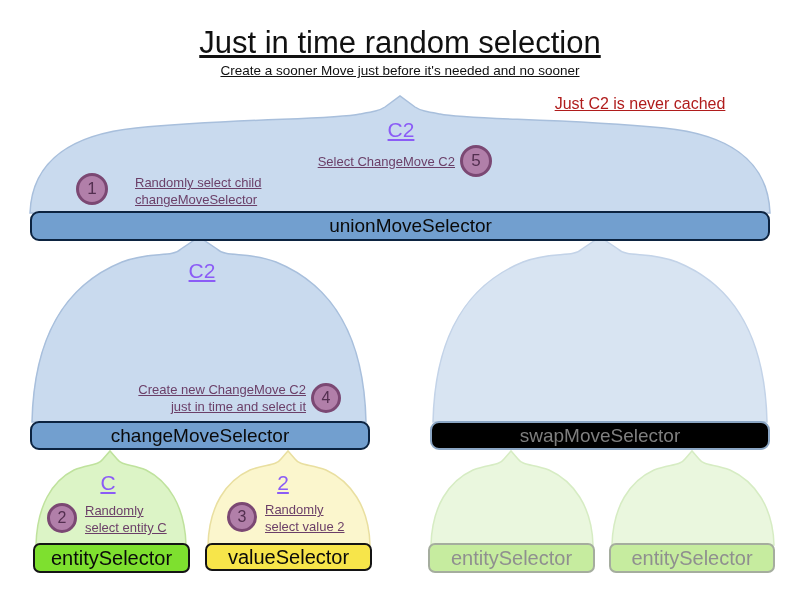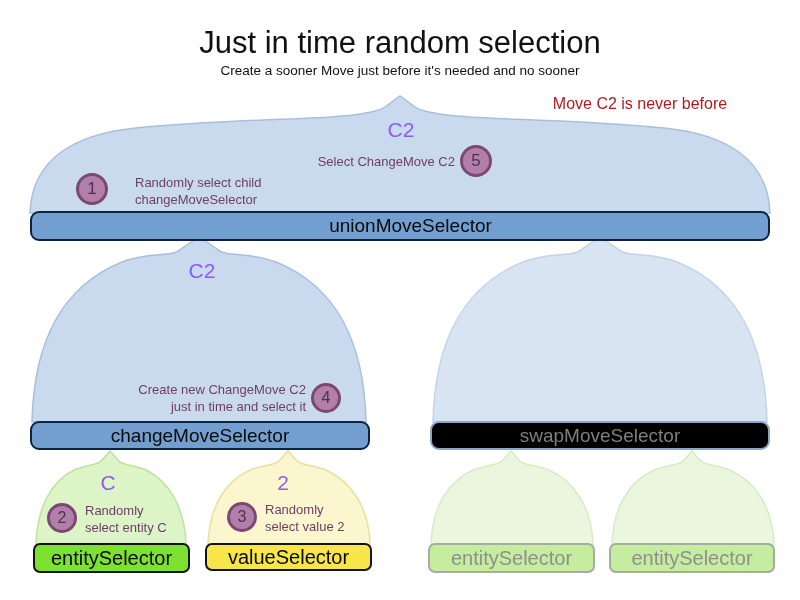--- a/index.html
+++ b/index.html
@@ -3,21 +3,21 @@
 <meta charset="utf-8">
 <style>
   html,body{margin:0;padding:0;background:#ffffff;}
   #canvas{
     position:relative;width:800px;height:600px;overflow:hidden;
     background:#ffffff;
     font-family:"Liberation Sans","DejaVu Sans",sans-serif;
     color:#000;
   }
   #shapes{position:absolute;left:0;top:0;width:800px;height:600px;}
-  .abs{position:absolute;}
+  .abs{position:absolute;text-decoration:underline;}
   .title{left:0;right:0;top:26px;font-size:31px;line-height:34px;text-align:center;color:#111;}
   .subtitle{left:0;right:0;top:63px;font-size:13.5px;text-align:center;color:#111;}
   .note{left:520px;top:95px;width:240px;text-align:center;font-size:16px;color:#b01c1c;}
   .move-label{width:80px;text-align:center;font-size:21px;color:#8b5cf6;}
   .bar{
     position:absolute;display:flex;align-items:center;justify-content:center;
     box-sizing:border-box;border-radius:9px;font-size:19px;
   }
   .bar.blue{background:#729fcf;border:2px solid #0c2340;color:#0a0a0a;}
   .bar.blue-faded{background:#000000;border:2px solid #8ba6c4;color:#7f7f7f;}
@@ -49,21 +49,21 @@
     <path d="M 36 545 C 37 506 52 481 74 470 C 88 464 98 466 103 459 L 110 451 L 117 459 C 122 466 132 464 146 470 C 168 481 185 506 186 545 Z" fill="#dcf4c6" stroke="#bfe29d" stroke-width="1.5"></path>
 
     <path d="M 208 545 C 209 506 226 481 250 470 C 266 464 276 466 281 459 L 288 451 L 295 459 C 300 466 310 464 326 470 C 350 481 369 506 370 545 Z" fill="#fbf6cd" stroke="#e9dfa0" stroke-width="1.5"></path>
 
     <path d="M 431 545 C 432 506 449 481 473 470 C 489 464 499 466 504 459 L 511 451 L 518 459 C 523 466 533 464 549 470 C 573 481 592 506 593 545 Z" fill="#eaf7de" stroke="#d6ecc3" stroke-width="1.5"></path>
     <path d="M 612 545 C 613 506 630 481 654 470 C 670 464 680 466 685 459 L 692 451 L 699 459 C 704 466 714 464 730 470 C 754 481 773 506 774 545 Z" fill="#eaf7de" stroke="#d6ecc3" stroke-width="1.5"></path>
   </svg>
 
   <div class="abs title">Just in time random selection</div>
   <div class="abs subtitle">Create a sooner Move just before it's needed and no sooner</div>
-  <div class="abs note">Move C2 is never before</div>
+  <div class="abs note">Just C2 is never cached</div>
 
   <div class="abs move-label" style="left:361px;top:118px;">C2</div>
   <div class="abs move-label" style="left:162px;top:259px;">C2</div>
   <div class="abs move-label" style="left:68px;top:471px;">C</div>
   <div class="abs move-label" style="left:243px;top:471px;">2</div>
 
   <div class="step-circle lg" style="left:76px;top:173px;">
     <span>1</span>
   </div>
   <div class="abs step-text" style="left:118px;top:174px;margin-left:17px;">

